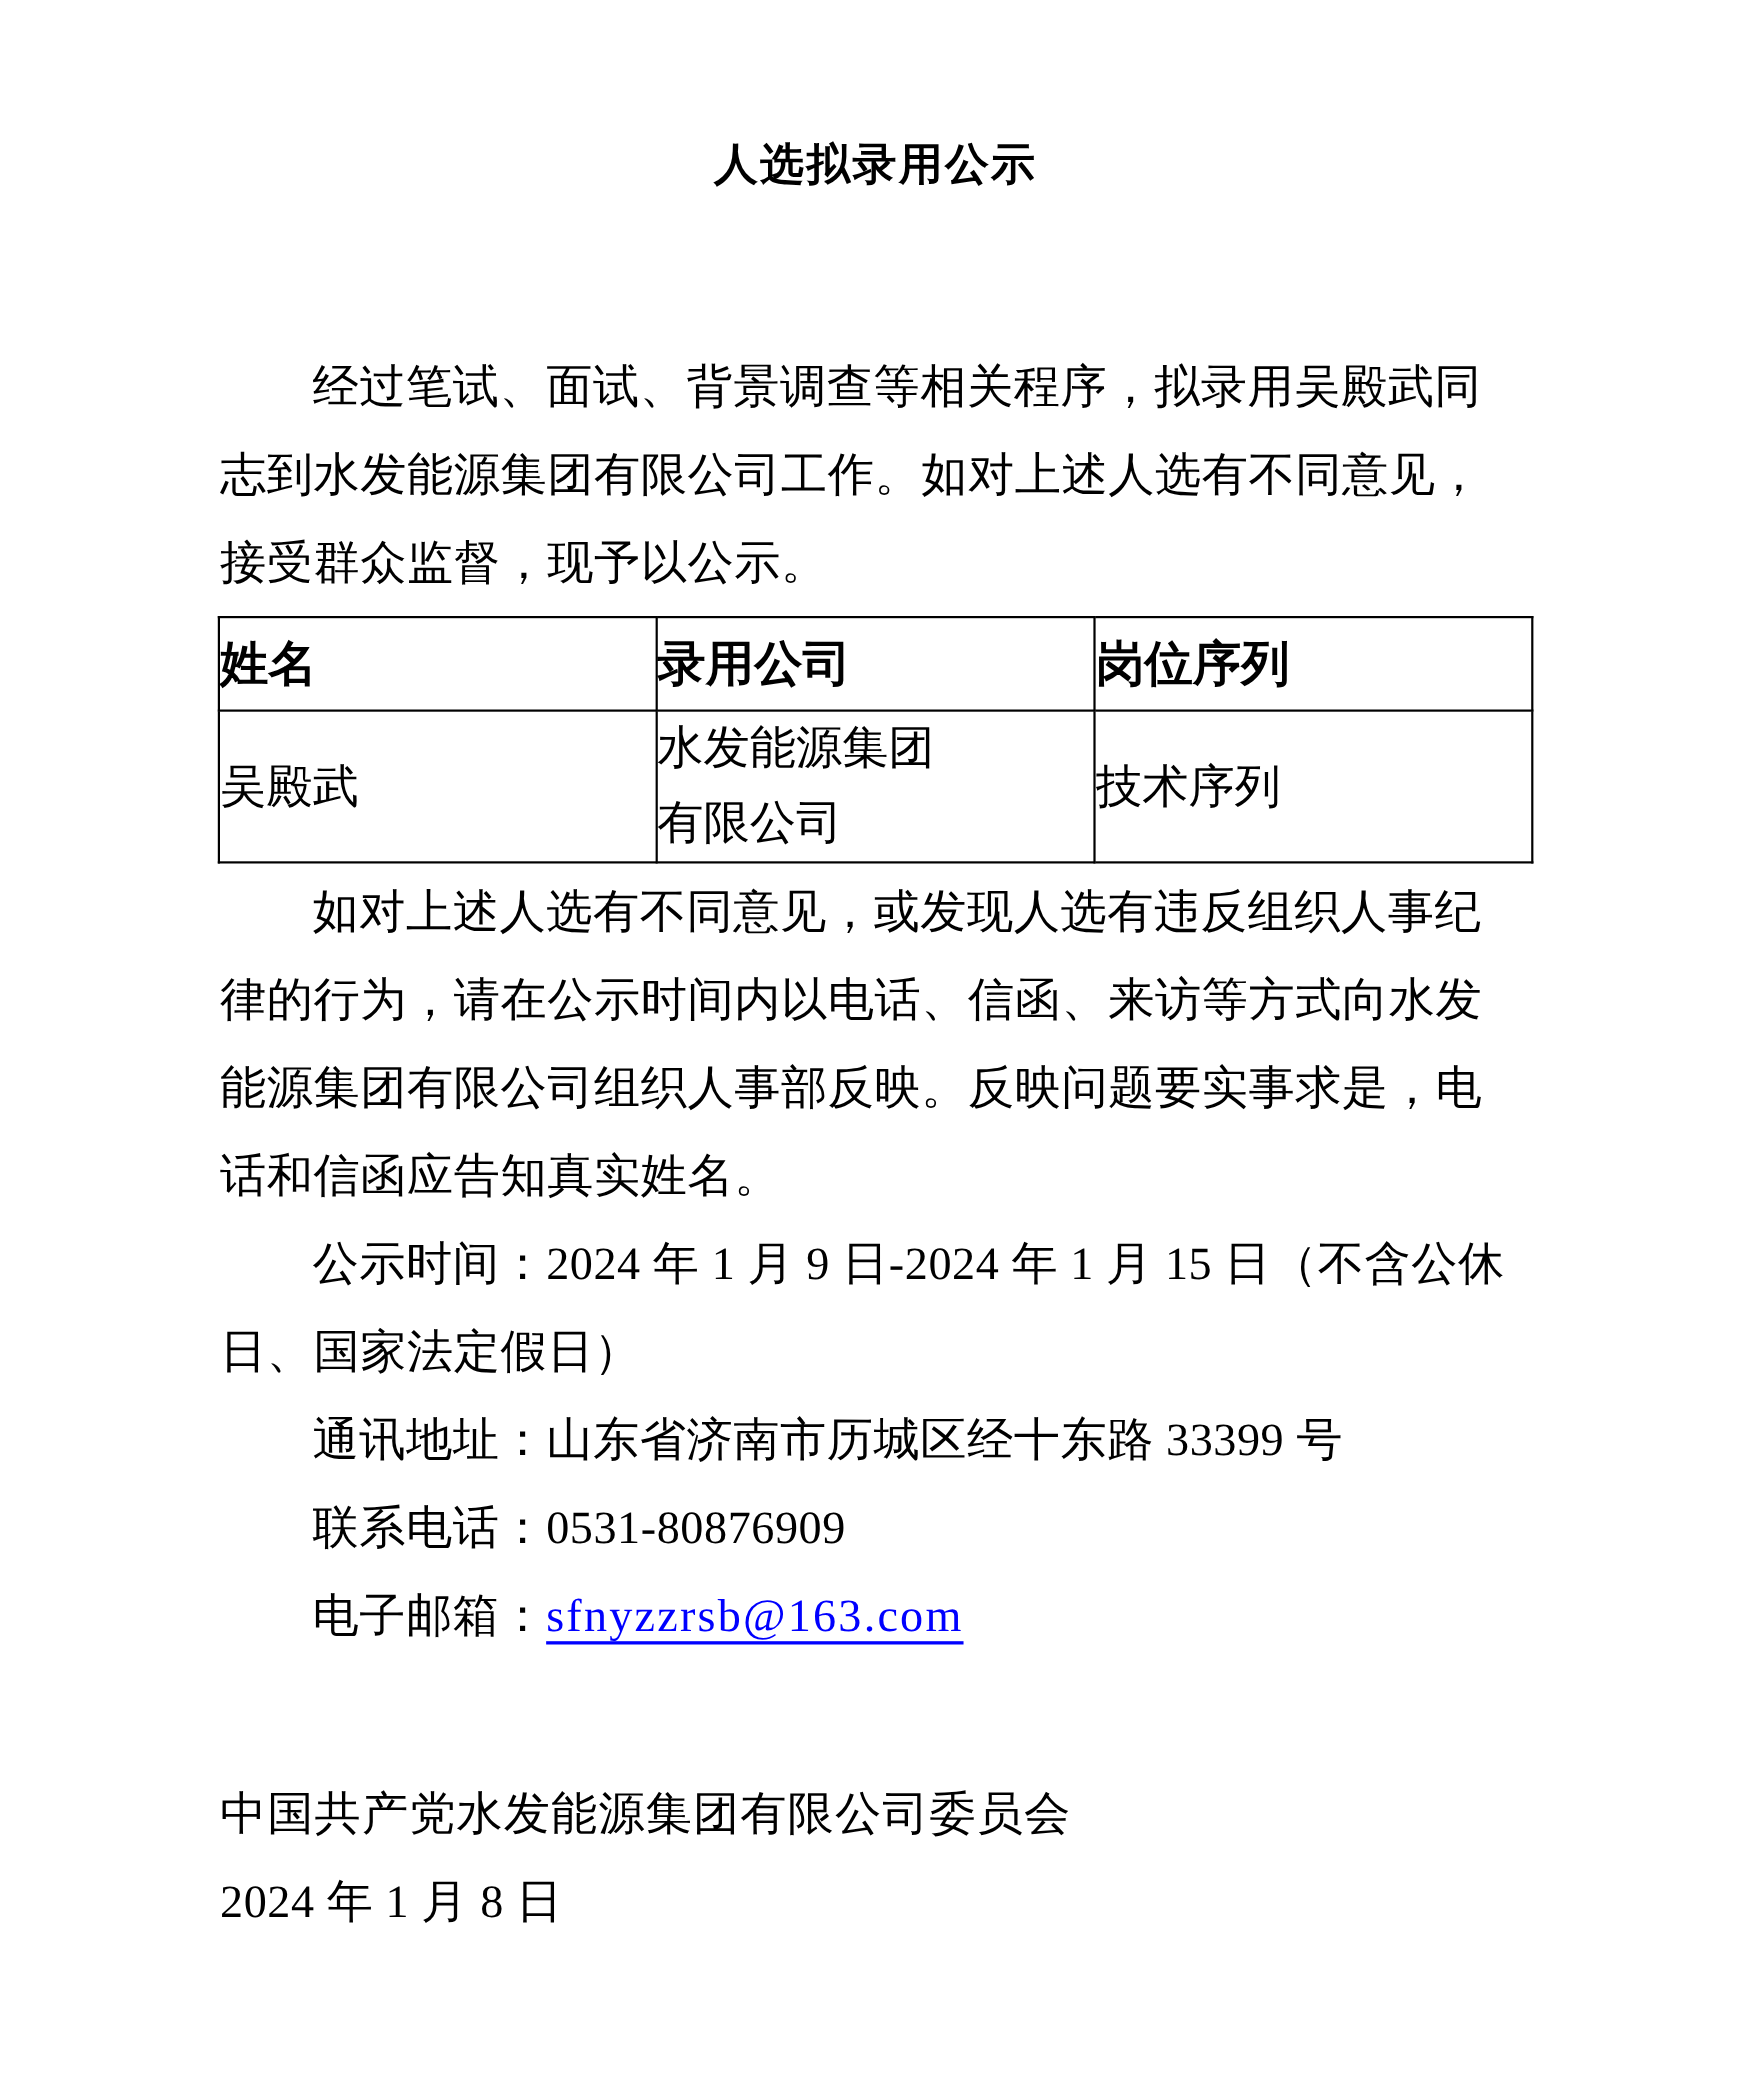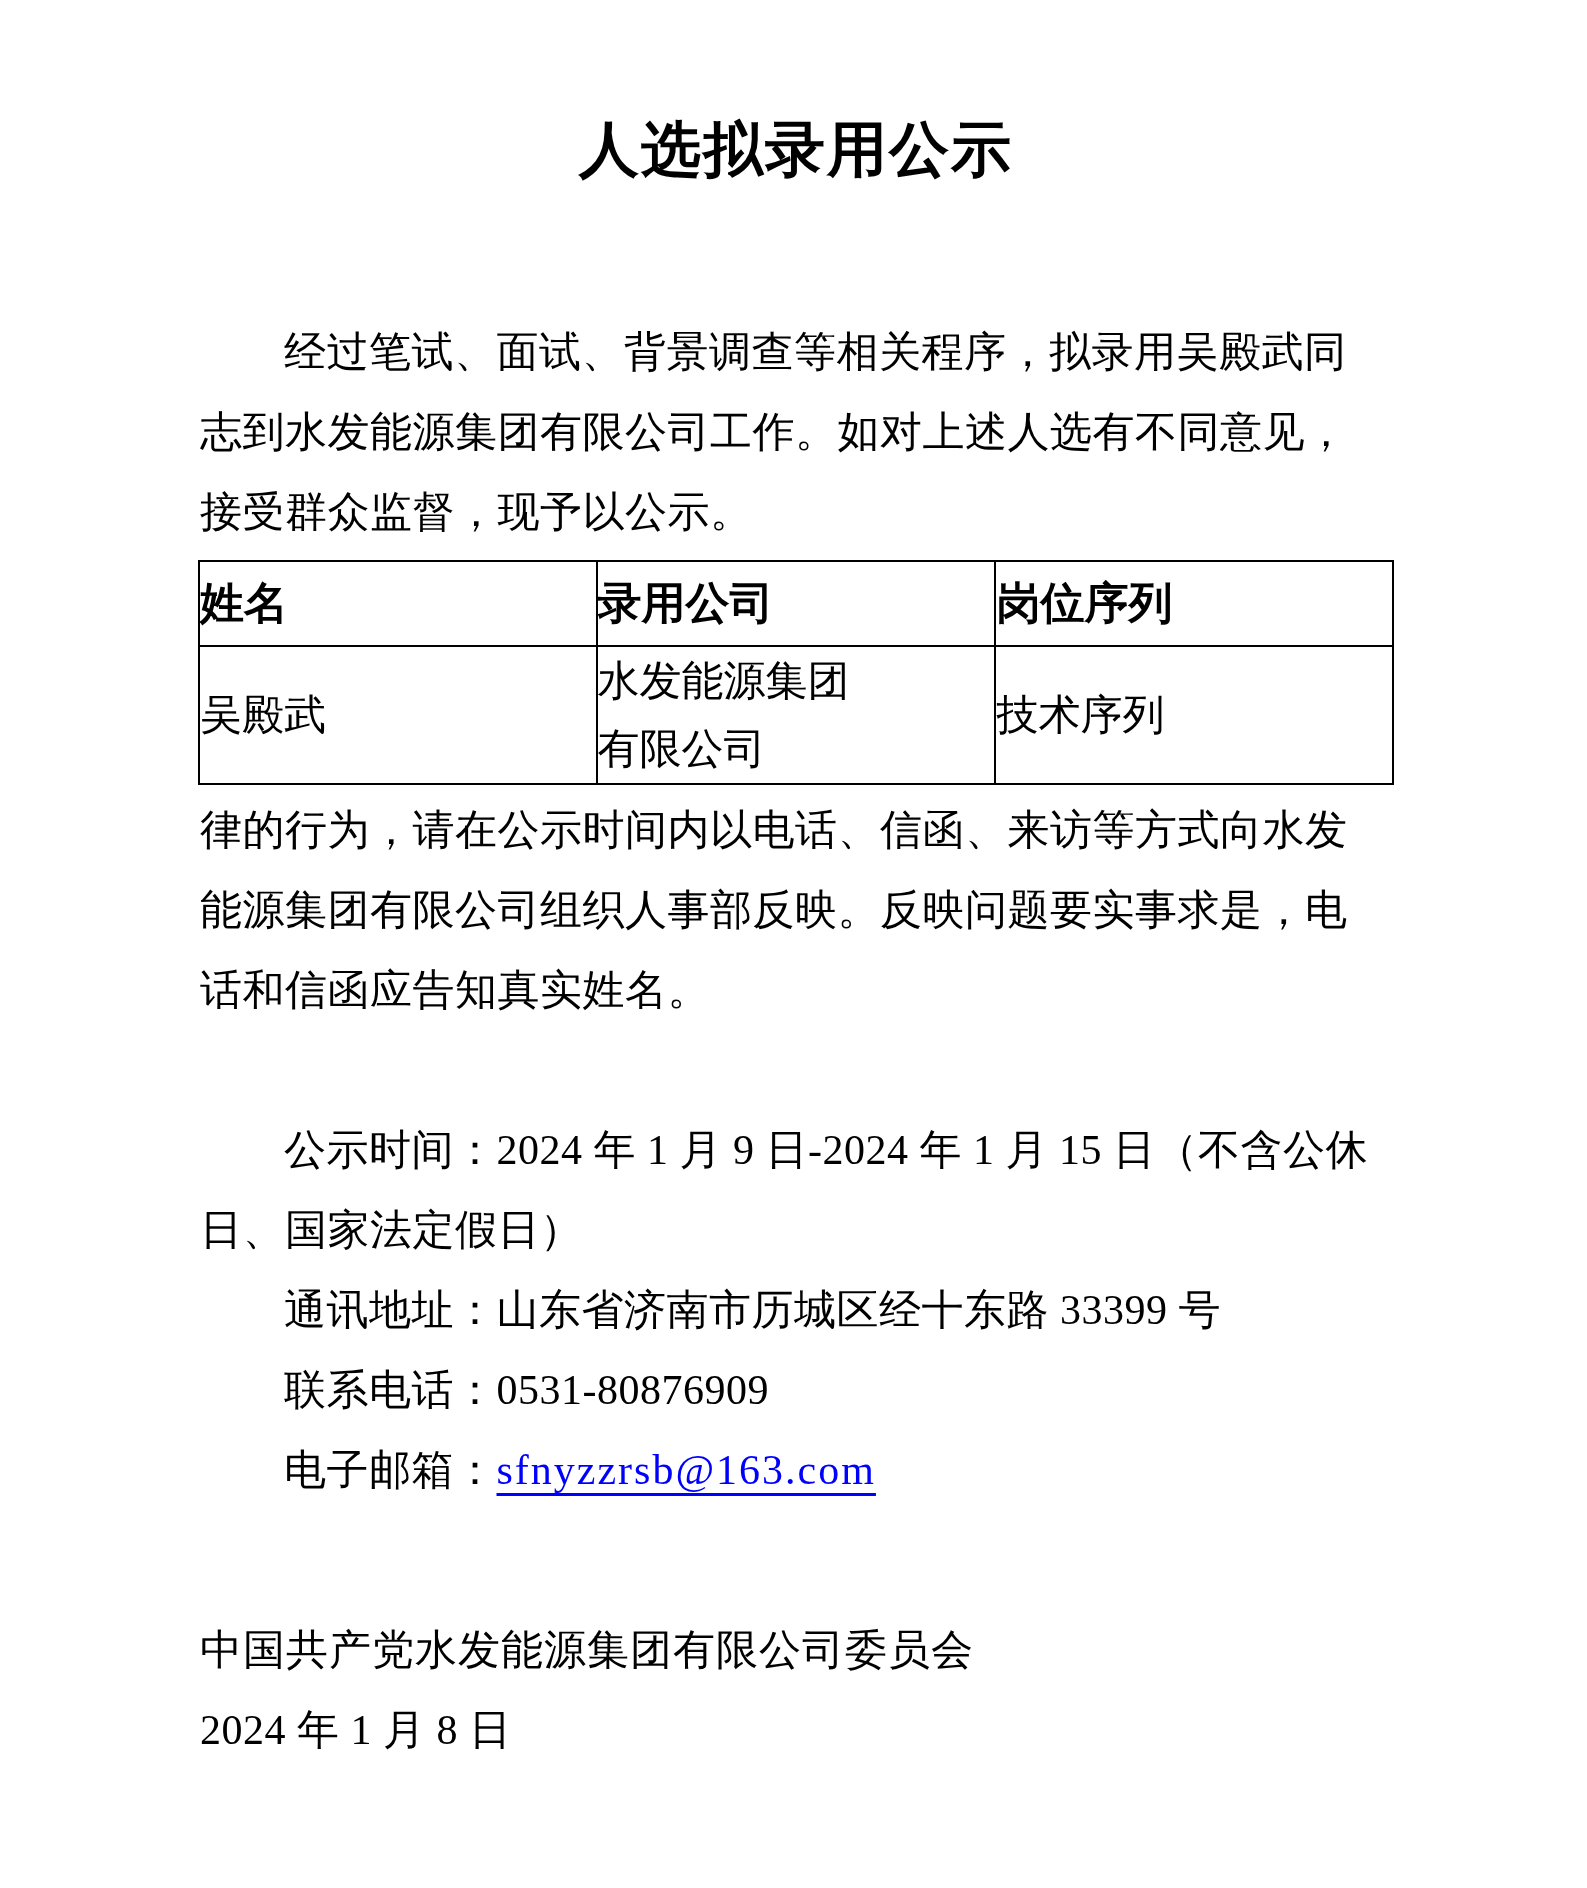--- a/index.html
+++ b/index.html
@@ -11,21 +11,21 @@
     color: #000000;
     font-family: "Liberation Serif", serif;
     overflow: hidden;
   }
   .doc-title {
     position: absolute;
     top: 108px;
     left: 198px;
     width: 1196px;
     text-align: center;
-    font-size: 60px;
+    font-size: 40px;
     font-weight: bold;
     line-height: 84px;
     letter-spacing: 2px;
   }
   .para { position: absolute; left: 200px; width: 1192px; }
   .bl {
     font-size: 42px;
     line-height: 80px;
     height: 80px;
     white-space: nowrap;
@@ -103,20 +103,21 @@
         <td>
           <div class="cell-line">水发能源集团</div>
           <div class="cell-line">有限公司</div>
         </td>
         <td>技术序列</td>
       </tr>
     </tbody>
   </table>
 
   <div class="para" style="top: 790px;">
+    <div class="bl indent">如对上述人选有不同意见，或发现人选有违反组织人事纪</div>
     <div class="bl">律的行为，请在公示时间内以电话、信函、来访等方式向水发</div>
     <div class="bl">能源集团有限公司组织人事部反映。反映问题要实事求是，电</div>
     <div class="bl">话和信函应告知真实姓名。</div>
   </div>
 
   <div class="para" style="top: 1110px;">
     <div class="bl indent">公示时间：2024 年 1 月 9 日-2024 年 1 月 15 日（不含公休</div>
     <div class="bl">日、国家法定假日）</div>
   </div>
 

